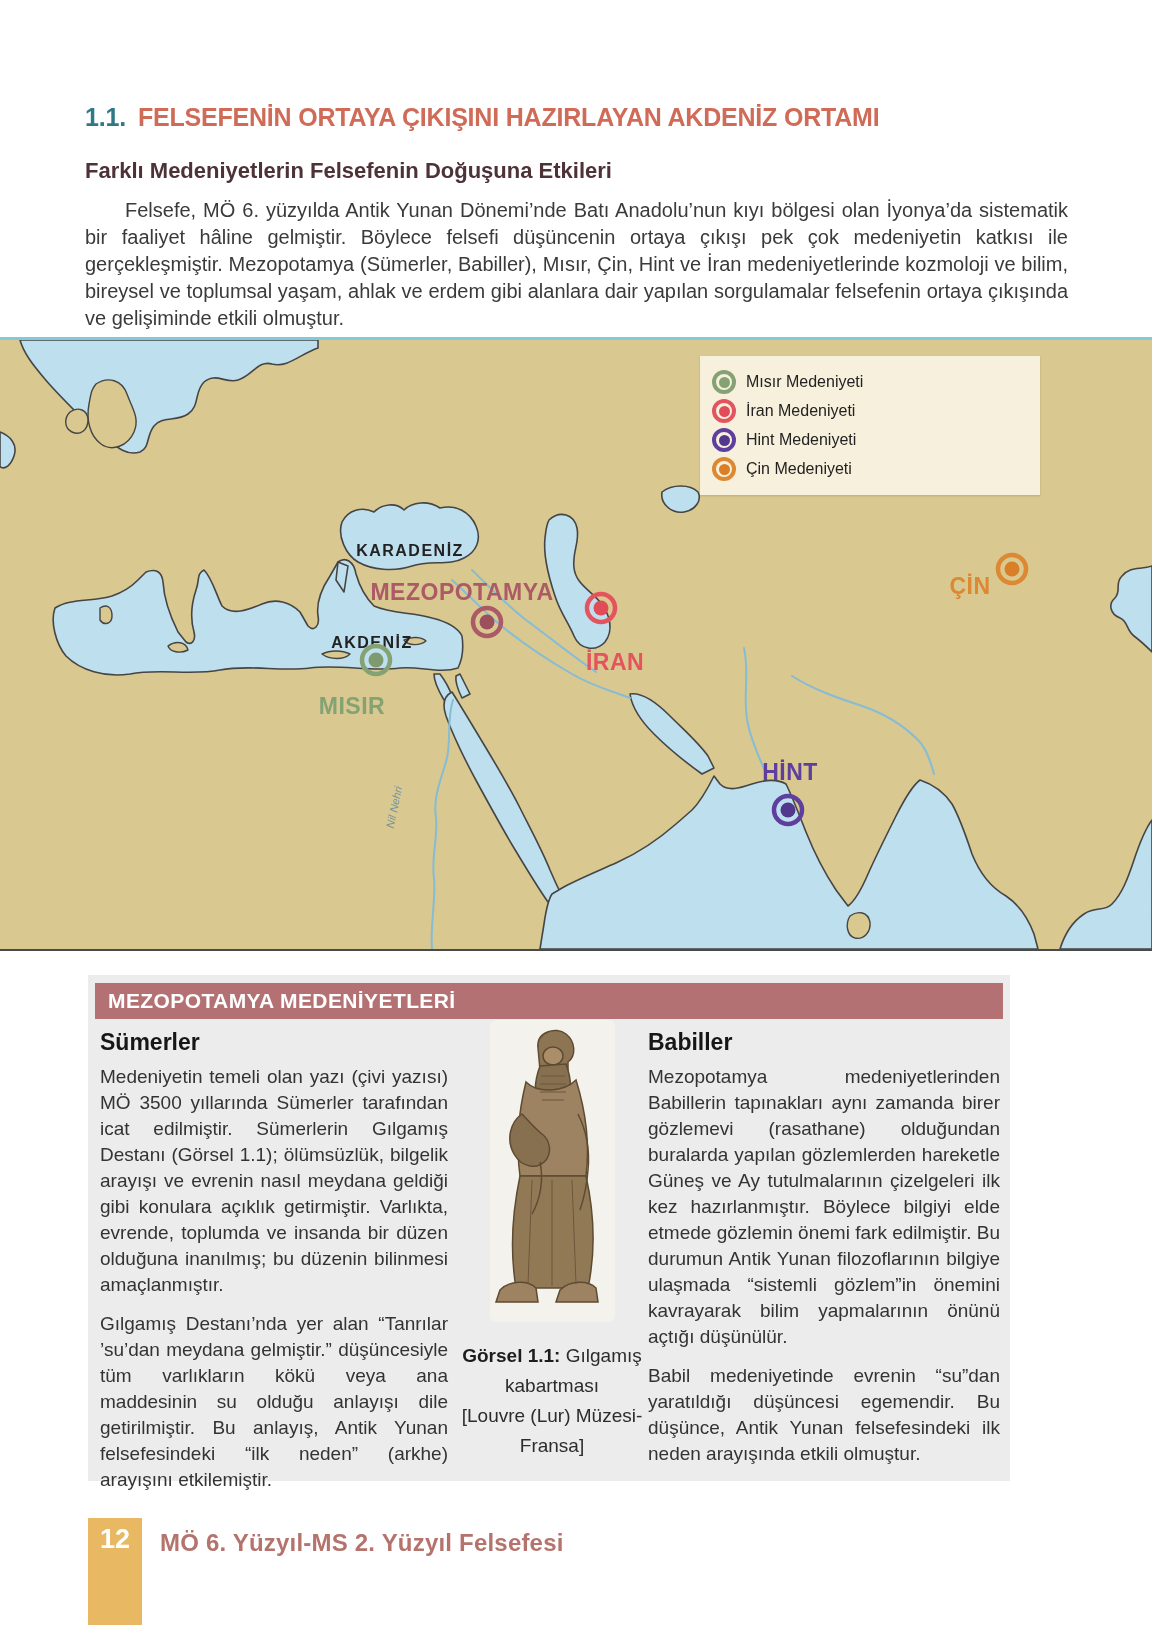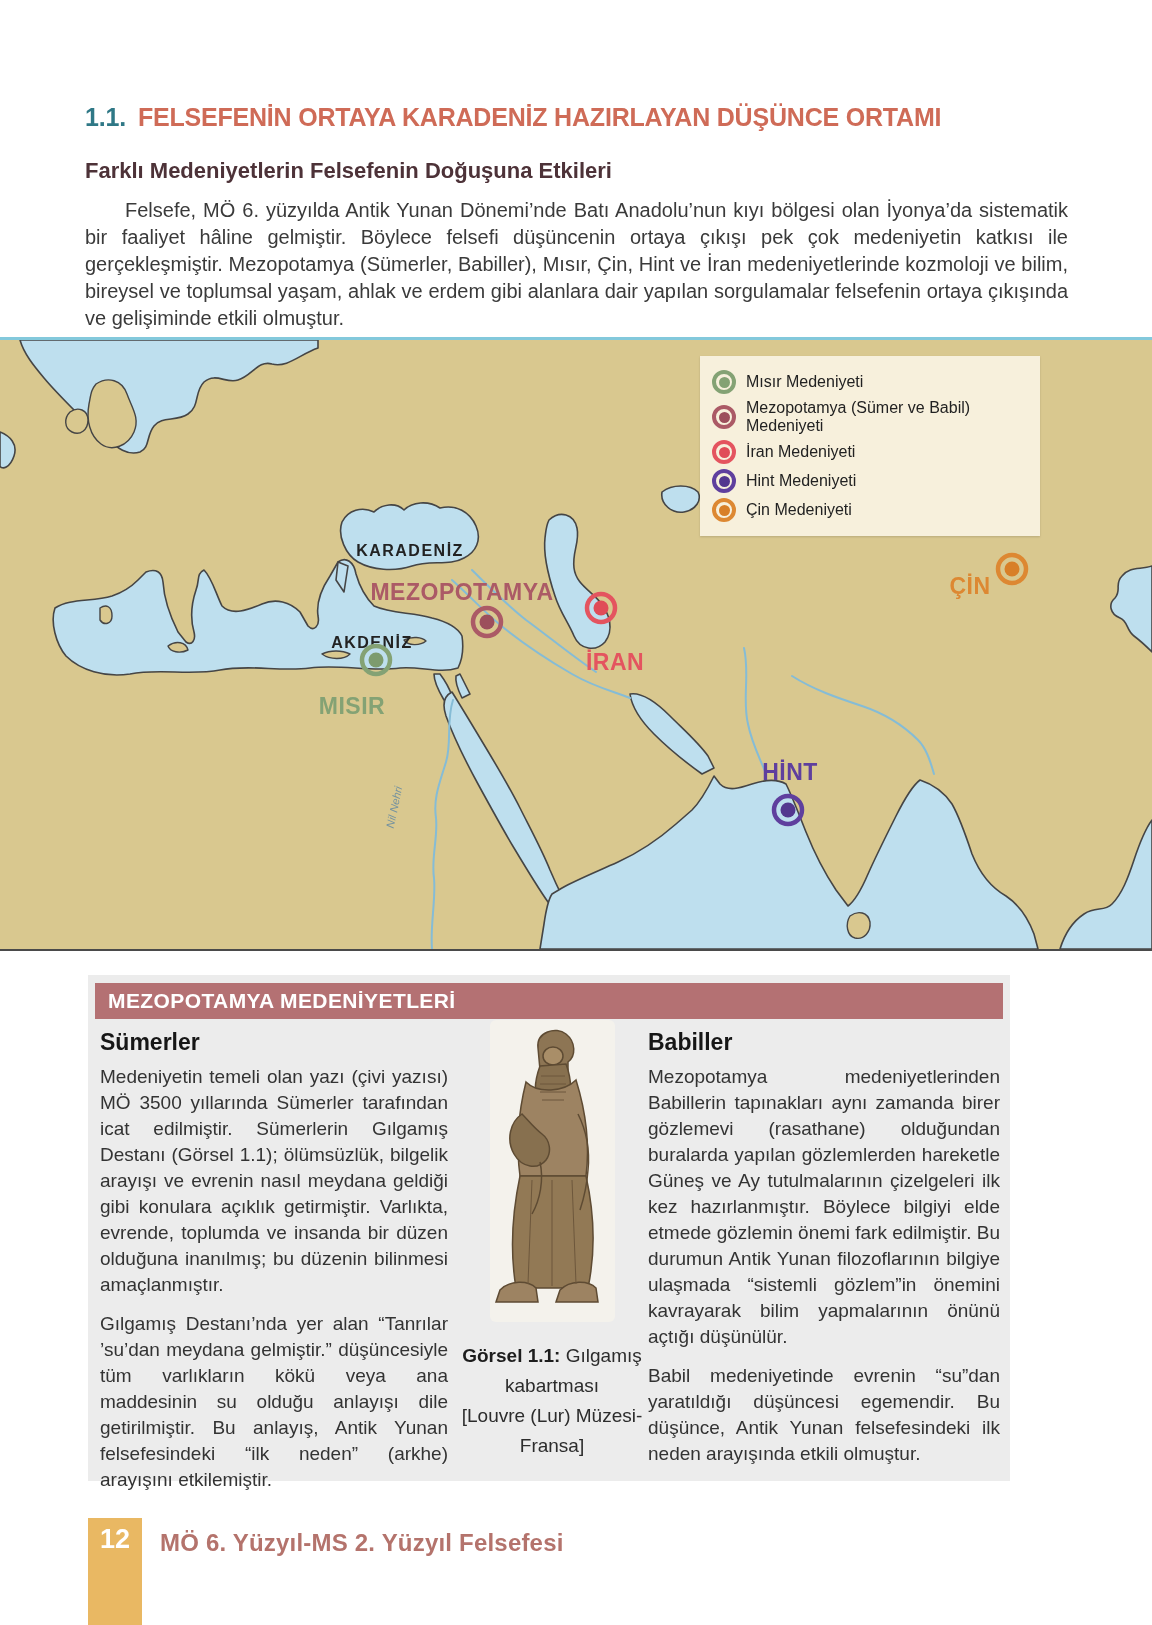--- a/index.html
+++ b/index.html
@@ -56,21 +56,21 @@
   .fig-caption b{color:#1d1d1d;}
   
   .footer-badge{position:absolute;left:88px;top:1518px;width:54px;height:133px;background:#e9b863;}
   .footer-num{color:#fff;font-size:27px;font-weight:bold;text-align:center;margin-top:6px;}
   .footer-title{position:absolute;left:160px;top:1529px;font-size:24px;font-weight:bold;color:#b4736c;letter-spacing:0.2px;}
 </style>
 </head>
 <body>
 
 <div class="section-head">
-  <span class="section-num">1.1.</span><span class="section-title">FELSEFENİN ORTAYA KARADENİZ HAZIRLAYAN DÜŞÜNCE ORTAMI</span>
+  <span class="section-num">1.1.</span><span class="section-title">FELSEFENİN ORTAYA ÇIKIŞINI HAZIRLAYAN AKDENİZ ORTAMI</span>
 </div>
 <div class="subhead">Farklı Medeniyetlerin Felsefenin Doğuşuna Etkileri</div>
 <div class="intro">Felsefe, MÖ 6. yüzyılda Antik Yunan Dönemi’nde Batı Anadolu’nun kıyı bölgesi olan İyonya’da sistematik bir faaliyet hâline gelmiştir. Böylece felsefi düşüncenin ortaya çıkışı pek çok medeniyetin katkısı ile gerçekleşmiştir. Mezopotamya (Sümerler, Babiller), Mısır, Çin, Hint ve İran medeniyetlerinde kozmoloji ve bilim, bireysel ve toplumsal yaşam, ahlak ve erdem gibi alanlara dair yapılan sorgulamalar felsefenin ortaya çıkışında ve gelişiminde etkili olmuştur.</div>
 
 <div class="map">
   <svg class="geo" viewBox="0 0 1152 609" aria-hidden="true">
 
     <path class="sea" d="M20,0 L318,0 L318,8 C300,14 288,28 272,24 C258,20 252,36 238,40 C226,44 216,32 204,42 C194,52 200,66 188,74 C176,82 162,76 154,86 C146,96 150,108 140,112 C128,116 116,108 108,98 C100,88 88,84 78,74 C66,62 54,50 44,38 C34,26 24,14 20,0 Z"></path>
     <path class="isle" d="M96,44 C108,36 122,40 127,54 C132,68 140,78 134,92 C128,106 112,112 101,104 C90,96 86,80 89,64 C91,54 91,50 96,44 Z"></path>
     <path class="isle" d="M70,72 C78,66 88,70 88,80 C88,90 80,96 72,92 C64,88 64,78 70,72 Z"></path>
@@ -136,26 +136,20 @@
         <circle cx="1012" cy="229" r="7.5" fill="#d87f27"></circle>
     </g>
   </svg>
 
   <div class="legend">
     <div class="lg-row">
       <span class="lg-ring c0">
           <span class="lg-dot"></span>
         </span>
       <span class="lg-label">Mısır Medeniyeti</span>
-    </div>
-    <div class="lg-row">
-      <span class="lg-ring c1">
-          <span class="lg-dot"></span>
-        </span>
-      <span class="lg-label">Mezopotamya (Sümer ve Babil) Medeniyeti</span>
     </div>
     <div class="lg-row">
       <span class="lg-ring c2">
           <span class="lg-dot"></span>
         </span>
       <span class="lg-label">İran Medeniyeti</span>
     </div>
     <div class="lg-row">
       <span class="lg-ring c3">
           <span class="lg-dot"></span>

